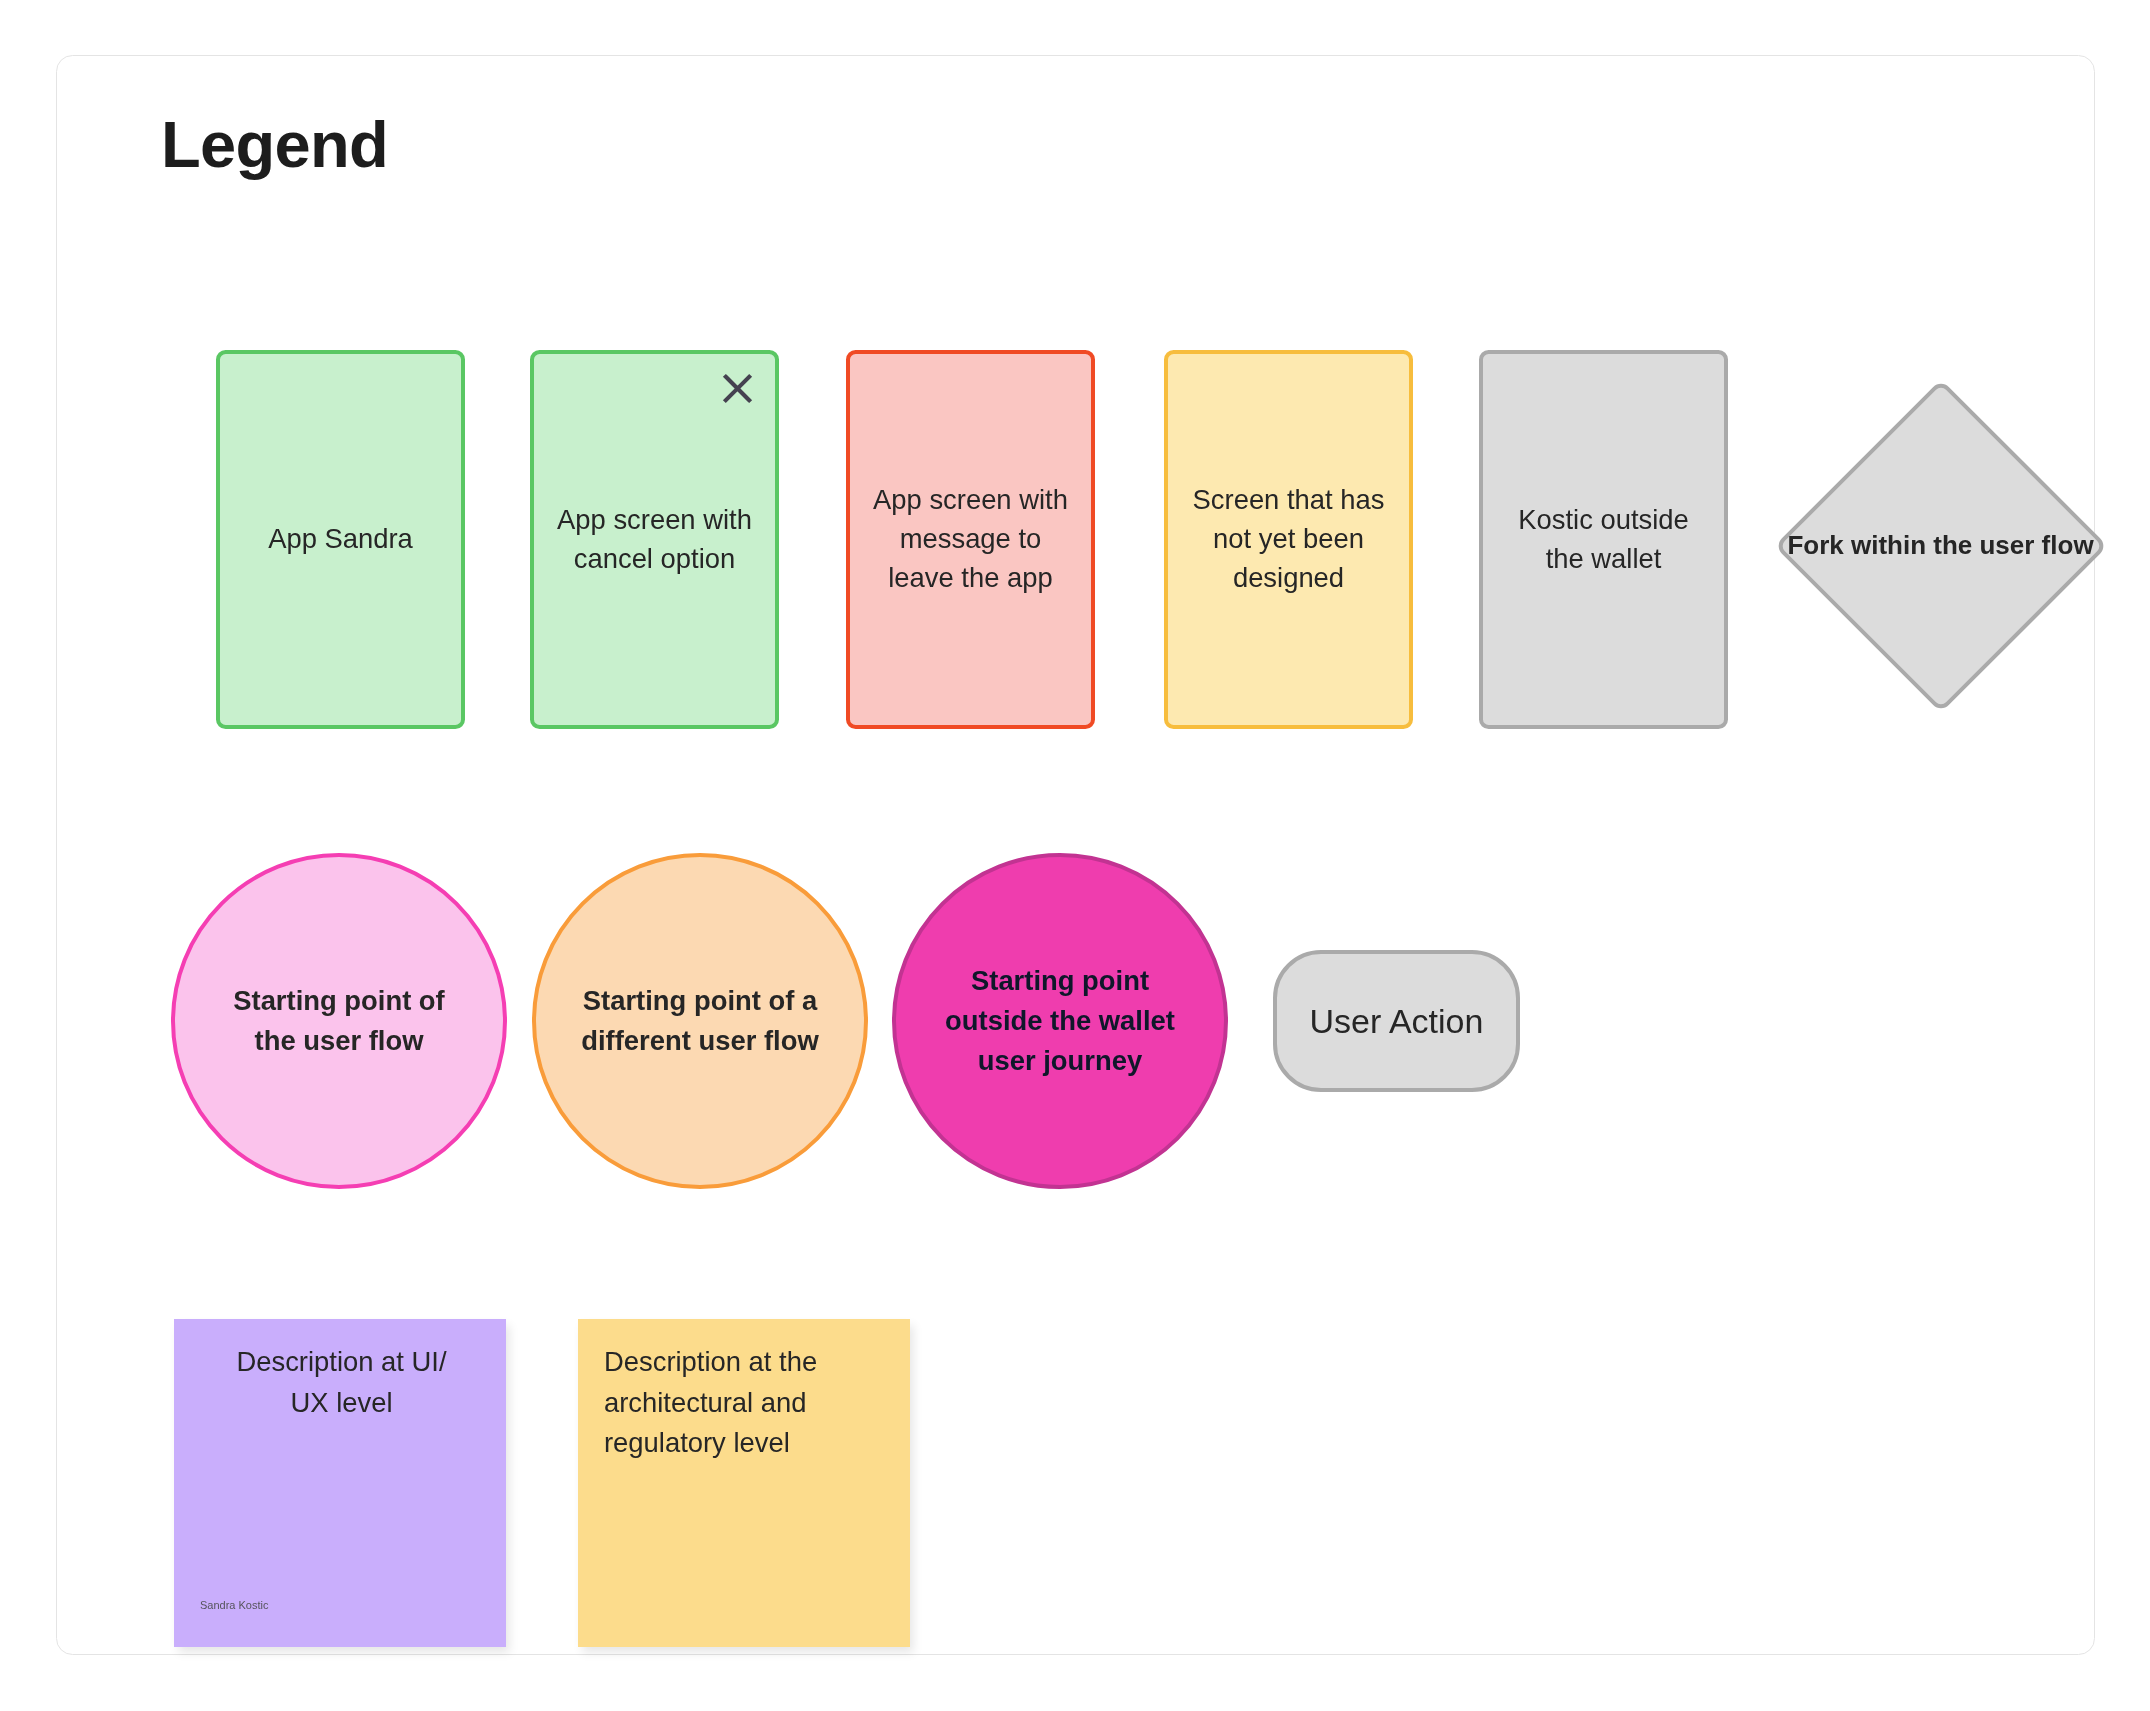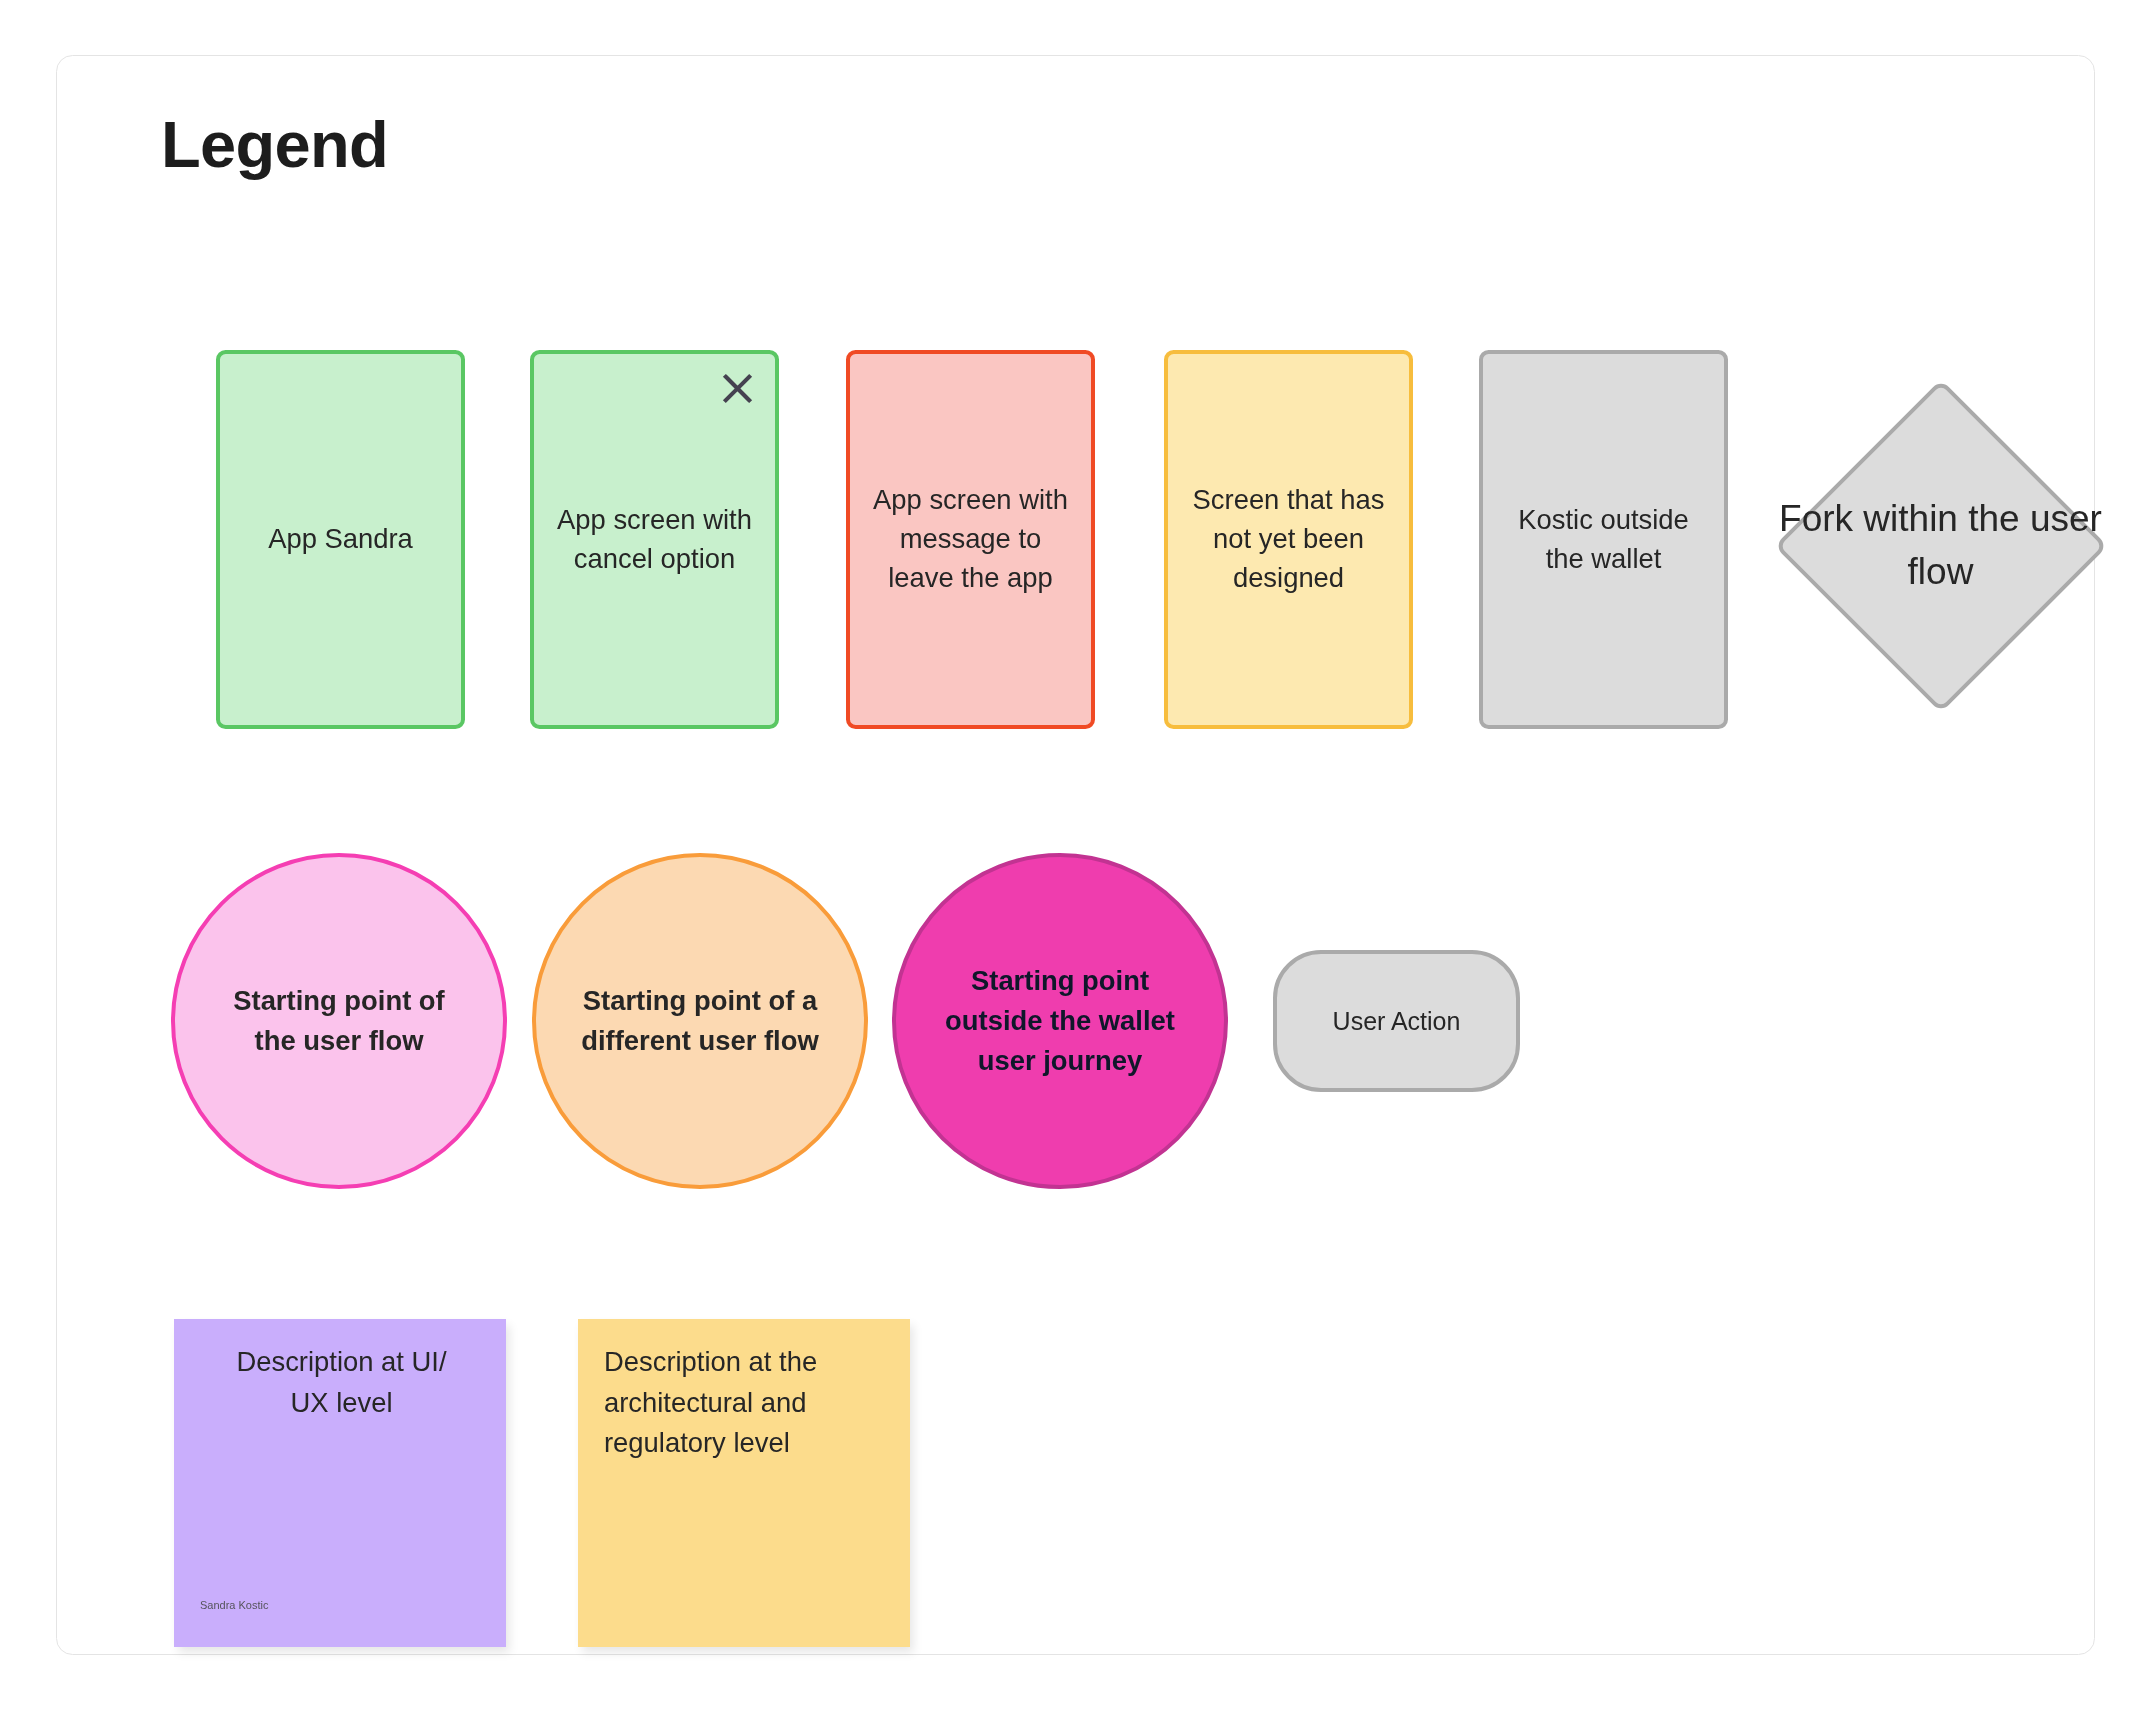--- a/index.html
+++ b/index.html
@@ -99,23 +99,24 @@
   .diamond-text {
     position: absolute;
     left: 0;
     top: 0;
     width: 333px;
     height: 333px;
     display: flex;
     align-items: center;
     justify-content: center;
     text-align: center;
-    font-size: 37px;
+    font-size: 26px;
     line-height: 1.42;
     color: #262626;
+    font-weight: bold;
   }
 
   
   .circle {
     position: absolute;
     top: 797px;
     width: 336px;
     height: 336px;
     border-radius: 50%;
     box-sizing: border-box;
@@ -139,21 +140,21 @@
     top: 894px;
     width: 247px;
     height: 142px;
     background: #dcdcdc;
     border: 4.1px solid #aaaaaa;
     border-radius: 48px;
     box-sizing: border-box;
     display: flex;
     align-items: center;
     justify-content: center;
-    font-size: 25px;
+    font-size: 34px;
     color: #262626;
   }
 
   
   .note {
     position: absolute;
     top: 1263px;
     width: 332px;
     height: 328px;
     box-sizing: border-box;

